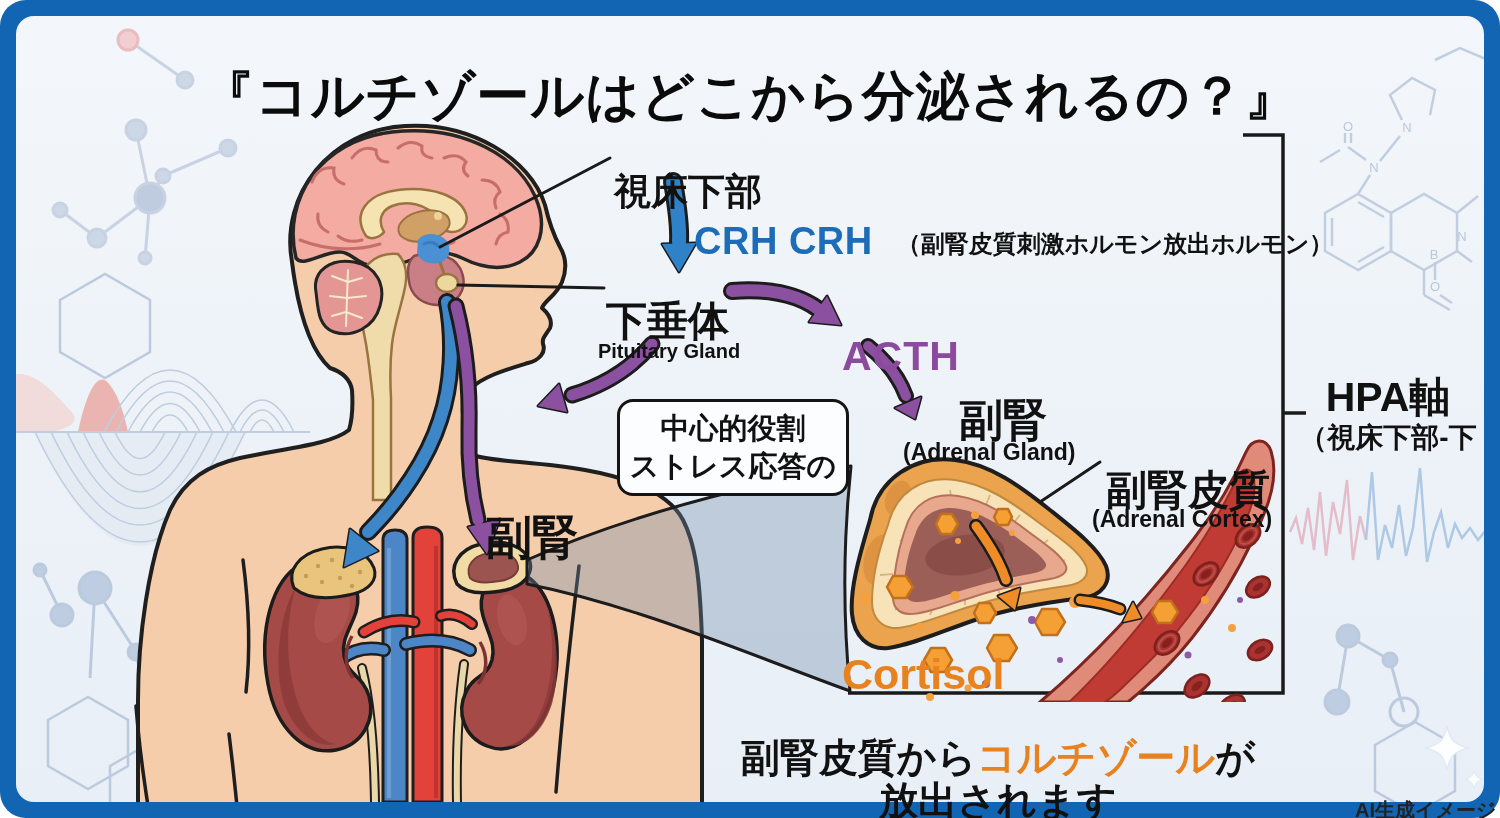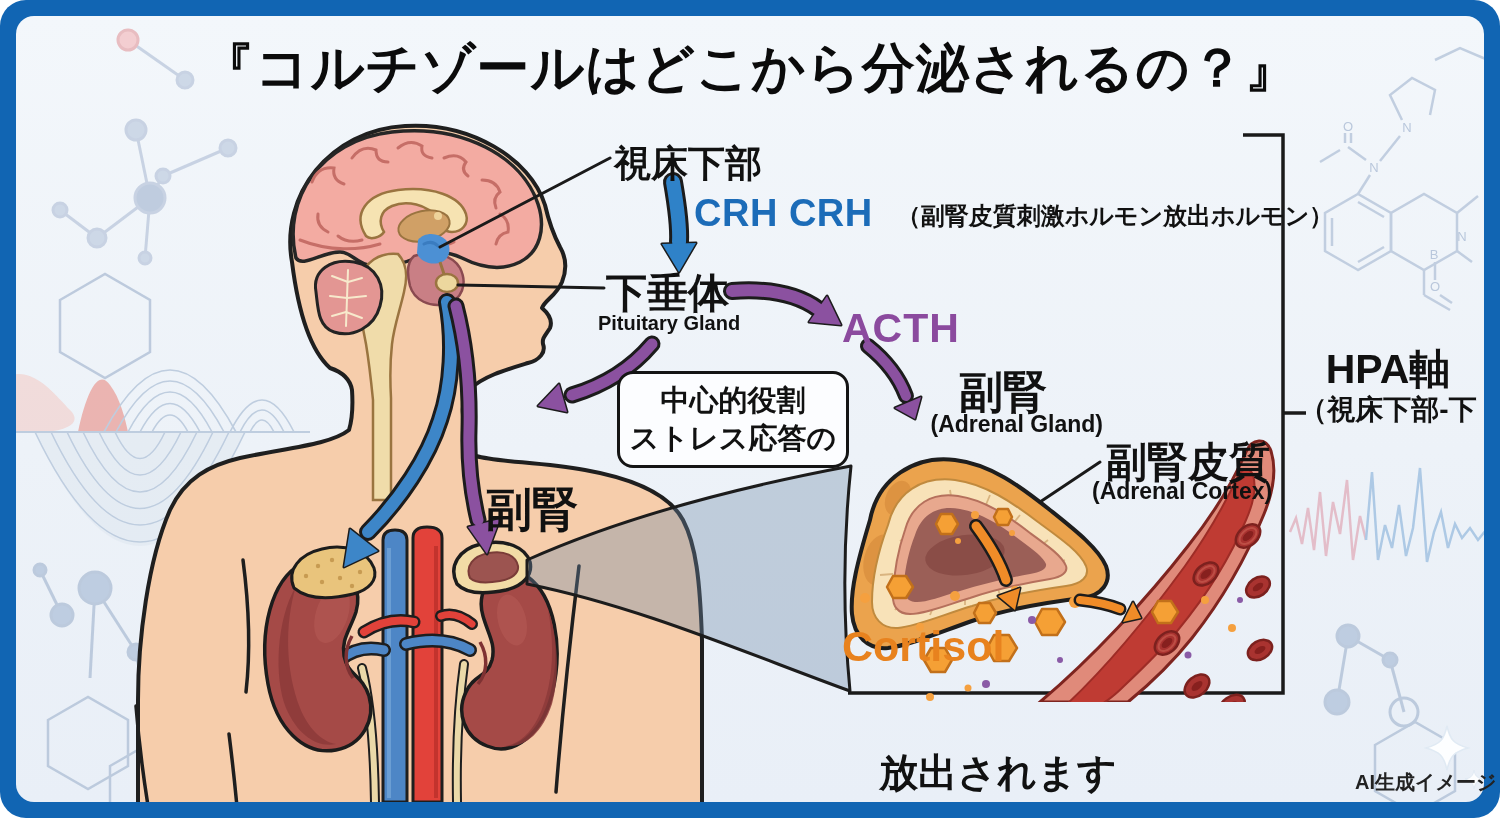--- a/index.html
+++ b/index.html
@@ -1,36 +1,36 @@
 <!DOCTYPE html>
 <html style="--frame-blue: #1165b3; --ink: #111111; --crh-blue: #1c6cb8; --acth-purple: #8b4a9e; --cortisol-orange: #e8821e;"><head>
 <meta charset="utf-8">
 <style>
   html,body{margin:0;padding:0;background:#ffffff;}
   #stage{position:relative;width:1500px;height:818px;font-family:"Liberation Sans","DejaVu Sans",sans-serif;overflow:hidden;}
   .frame{position:absolute;inset:0;background:var(--frame-blue);border-radius:26px;}
   .panel{position:absolute;inset:16px;background:linear-gradient(180deg,#f3f7fb 0%,#edf2f8 55%,#e9eff7 100%);border-radius:18px;overflow:hidden;}
   .panel svg{position:absolute;left:-16px;top:-16px;}
-  .overlay{position:absolute;inset:0;}
+  .overlay{position:absolute;inset:0;margin-top:28px;}
   .t{position:absolute;color:var(--ink);font-weight:bold;white-space:nowrap;}
   .title{left:0;top:33px;width:100%;text-align:center;font-size:53px;letter-spacing:1px;color:#0b0b0b;}
   .hypo{left:614px;top:139px;font-size:37px;}
   .row{display:flex;align-items:center;}
   .crh-row{left:694px;top:192px;gap:16px;}
   .crh{font-size:38px;color:var(--crh-blue);letter-spacing:.5px;}
   .crh-desc{font-size:24px;margin-left:8px;padding-top:4px;}
   .pit{left:606px;top:266px;font-size:41px;}
   .pit-en{left:586px;top:312px;width:166px;text-align:center;font-size:20px;}
   .acth-row{left:842px;top:305px;}
   .acth{font-size:41px;color:var(--acth-purple);letter-spacing:1px;}
   .acth-desc{font-size:23px;margin-left:10px;padding-top:5px;}
   .stress-box{position:absolute;left:617px;top:371px;width:226px;height:91px;background:#fcfdff;border:3.5px solid #141414;border-radius:16px;display:flex;flex-direction:column;align-items:center;justify-content:center;font-weight:bold;font-size:29px;color:var(--ink);line-height:1.28;}
   .adr-body{left:486px;top:479px;font-size:46px;}
   .adr-zoom{left:903px;top:363px;width:200px;text-align:center;font-size:44px;}
-  .adr-zoom-en{left:903px;top:411px;width:200px;text-align:right;font-size:23px;}
+  .adr-zoom-en{left:903px;top:411px;width:200px;text-align:left;font-size:23px;}
   .cortex{left:1106px;top:435px;font-size:41px;}
   .cortex-en{left:1092px;top:478px;width:170px;text-align:center;font-size:23px;}
   .cortisol{left:842px;top:622px;font-size:43px;color:var(--cortisol-orange);}
   .hpa-title{left:1288px;top:342px;width:200px;text-align:center;font-size:41px;}
   .hpa-sub1{left:1288px;top:391px;width:200px;text-align:center;font-size:28px;}
   .hpa-sub2{left:1288px;top:422px;width:200px;text-align:center;font-size:28px;}
   .caption1{left:700px;top:703px;width:596px;text-align:center;font-size:39px;}
   .caption2{left:700px;top:746px;width:596px;text-align:center;font-size:39px;}
   .hl{color:var(--cortisol-orange);}
   .watermark{left:1355px;top:769px;font-size:20px;font-weight:bold;color:#222;}
@@ -452,17 +452,20 @@
     <div class="t adr-zoom-en">(Adrenal Gland)</div>
 
     <div class="t cortex">副腎皮質</div>
     <div class="t cortex-en">(Adrenal Cortex)</div>
 
     <div class="t cortisol">Cortisol</div>
 
     <div class="t hpa-title">HPA軸</div>
     <div class="t hpa-sub1">（視床下部-下</div>
 
+    <div class="t caption1">
+      <span>副腎皮質から</span><span class="hl">コルチゾール</span><span>が</span>
+    </div>
     <div class="t caption2">放出されます</div>
 
     <div class="t watermark">AI生成イメージ</div>
   </div>
 </div>
 
 </body></html>

